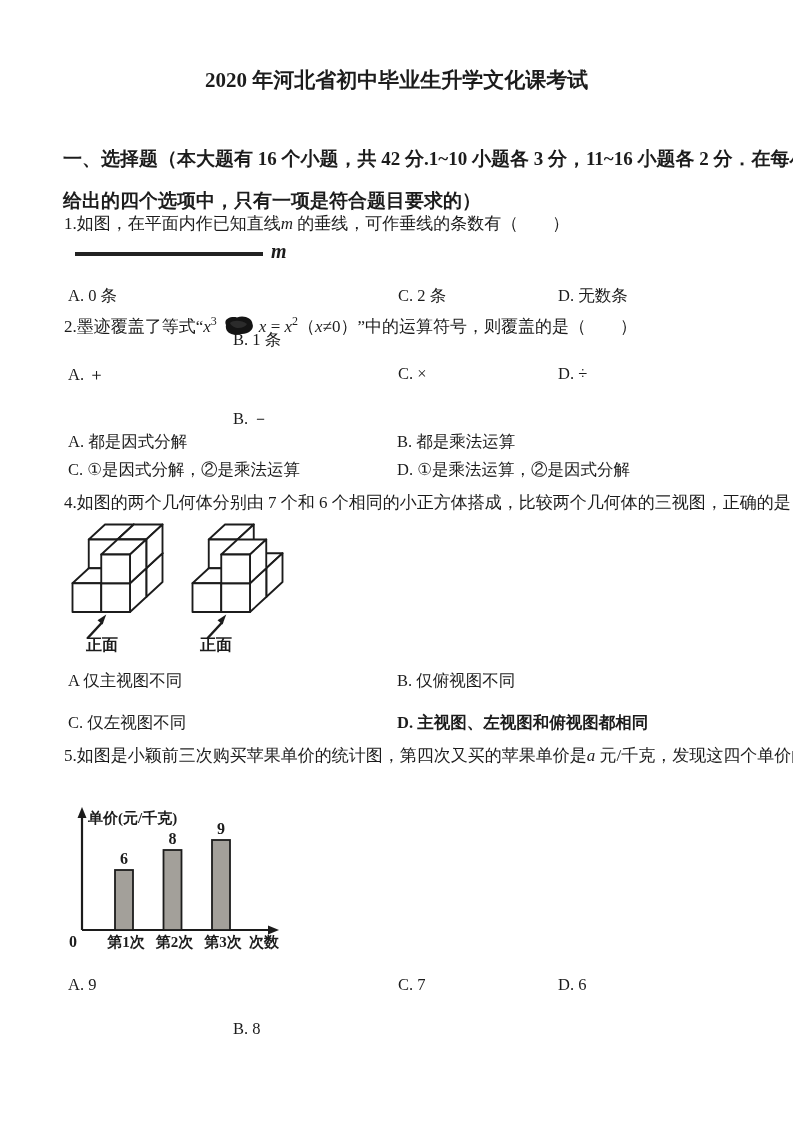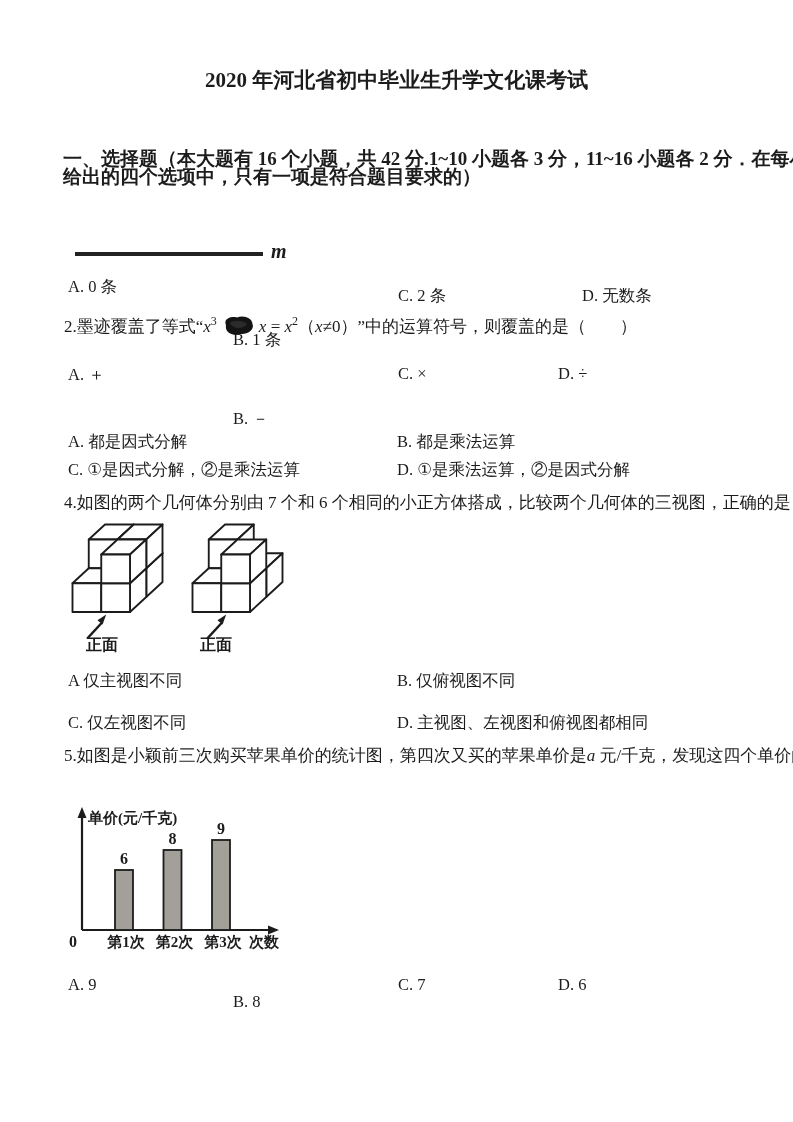--- a/index.html
+++ b/index.html
@@ -33,29 +33,30 @@
   .bar{fill:#a3a09a;stroke:#1c1c1c;stroke-width:1.8;}
 </style>
 </head>
 <body>
 
 <div class="page">
 
   <div class="abs title" style="top:66px;">2020 年河北省初中毕业生升学文化课考试</div>
 
   <div class="abs section" style="top:146px;">一、选择题（本大题有 16 个小题，共 42 分.1~10 小题各 3 分，11~16 小题各 2 分．在每小题</div>
-  <div class="abs section" style="top:164px;">给出的四个选项中，只有一项是符合题目要求的）</div>
+  <div class="abs section" style="top:188px;">给出的四个选项中，只有一项是符合题目要求的）</div>
 
+  <div class="abs qtext" style="top:212px;"><span>1.如图，在平面内作已知直线</span><span class="mv">m</span><span> 的垂线，可作垂线的条数有（　　）</span></div>
   <div class="abs m-line"></div>
   <div class="abs m-label">m</div>
   <div>
-    <span class="abs opt c1" style="top:276px;">A. 0 条</span>
+    <span class="abs opt c1" style="top:285px;">A. 0 条</span>
     <span class="abs opt c2" style="top:285px;">B. 1 条</span>
     <span class="abs opt c3" style="top:285px;">C. 2 条</span>
-    <span class="abs opt c4" style="top:285px;margin-left:24px;">D.  无数条</span>
+    <span class="abs opt c4" style="top:285px;">D.  无数条</span>
   </div>
 
   <div class="abs qtext" style="top:315px;"><span>2.墨迹覆盖了等式“</span><span class="mv">x</span><span class="sup">3</span><svg class="blot" width="32" height="21" viewBox="0 0 32 21">
         <path d="M4 10 C1 4, 9 1, 15 2.5 C22 0, 30 3, 30.5 9 C32.5 14, 27 19.5, 19 19 C11 21.5, 2.5 18, 4 10 Z" fill="#141414"></path>
         <path d="M8 8 C11 5,20 5,25 9 C22 14,11 15,8 8 Z" fill="#2b2b2b"></path>
       </svg><span class="mv">x</span><span> = </span><span class="mv">x</span><span class="sup">2</span><span>（</span><span class="mv">x</span><span>≠0）”中的运算符号，则覆盖的是（　　）</span></div>
   <div>
     <span class="abs opt c1" style="top:364px;">A.  ＋</span>
     <span class="abs opt c2" style="top:364px;">B.  －</span>
     <span class="abs opt c3" style="top:364px;">C.  ×</span>
@@ -116,21 +117,21 @@
       <polygon points="50,52 76,28 122,28 96,52" class="cube-face"></polygon>
       <polygon points="96,52 122,28 122,74 96,98" class="cube-face"></polygon>
       <polygon points="50,52 96,52 96,98 50,98" class="cube-face"></polygon>
     </svg>
   <div class="abs fig-label" style="left:86px;top:635px;">正面</div>
   <div class="abs fig-label" style="left:200px;top:635px;">正面</div>
   <div>
     <span class="abs opt c1" style="top:670px;text-align:right;">A  仅主视图不同</span>
     <span class="abs opt" style="left:397px;top:670px;">B.  仅俯视图不同</span>
     <span class="abs opt c1" style="top:712px;">C.  仅左视图不同</span>
-    <span class="abs opt" style="left:397px;top:712px;">D.  主视图、左视图和俯视图都相同</span>
+    <span class="abs opt" style="left:397px;top:712px;font-weight:bold;">D.  主视图、左视图和俯视图都相同</span>
   </div>
 
   <div class="abs qtext" style="top:744px;"><span>5.如图是小颖前三次购买苹果单价的统计图，第四次又买的苹果单价是</span><span class="mv">a</span><span> 元/千克，发现这四个单价的中位</span></div>
 
   <svg class="abs" id="q5-chart-svg" style="left:66px;top:804px;" width="230" height="158" viewBox="0 0 230 158">
     <line class="axis" x1="16" y1="10" x2="16" y2="126"></line>
     <polygon class="axis-head" points="16,3 11.5,14 20.5,14"></polygon>
     <line class="axis" x1="16" y1="126" x2="206" y2="126"></line>
     <polygon class="axis-head" points="213,126 202,121.5 202,130.5"></polygon>
     <text class="chart-text ylab" x="22" y="19">单价(元/千克)</text>
@@ -142,19 +143,19 @@
       <rect x="97.5" y="46" width="18" height="80" class="bar"></rect>
       <text x="106.5" y="40" text-anchor="middle" class="chart-text val-lab">8</text>
       <text x="108.5" y="143" text-anchor="middle" class="chart-text cat-lab">第2次</text>
       <rect x="146" y="36" width="18" height="90" class="bar"></rect>
       <text x="155" y="30" text-anchor="middle" class="chart-text val-lab">9</text>
       <text x="157" y="143" text-anchor="middle" class="chart-text cat-lab">第3次</text>
     </svg>
 
   <div>
     <span class="abs opt c1" style="top:975px;">A.  9</span>
-    <span class="abs opt c2" style="top:948px;">B.  8</span>
+    <span class="abs opt c2" style="top:975px;">B.  8</span>
     <span class="abs opt c3" style="top:975px;">C.  7</span>
     <span class="abs opt c4" style="top:975px;">D.  6</span>
   </div>
 
 
 </div>
 
 </body></html>

